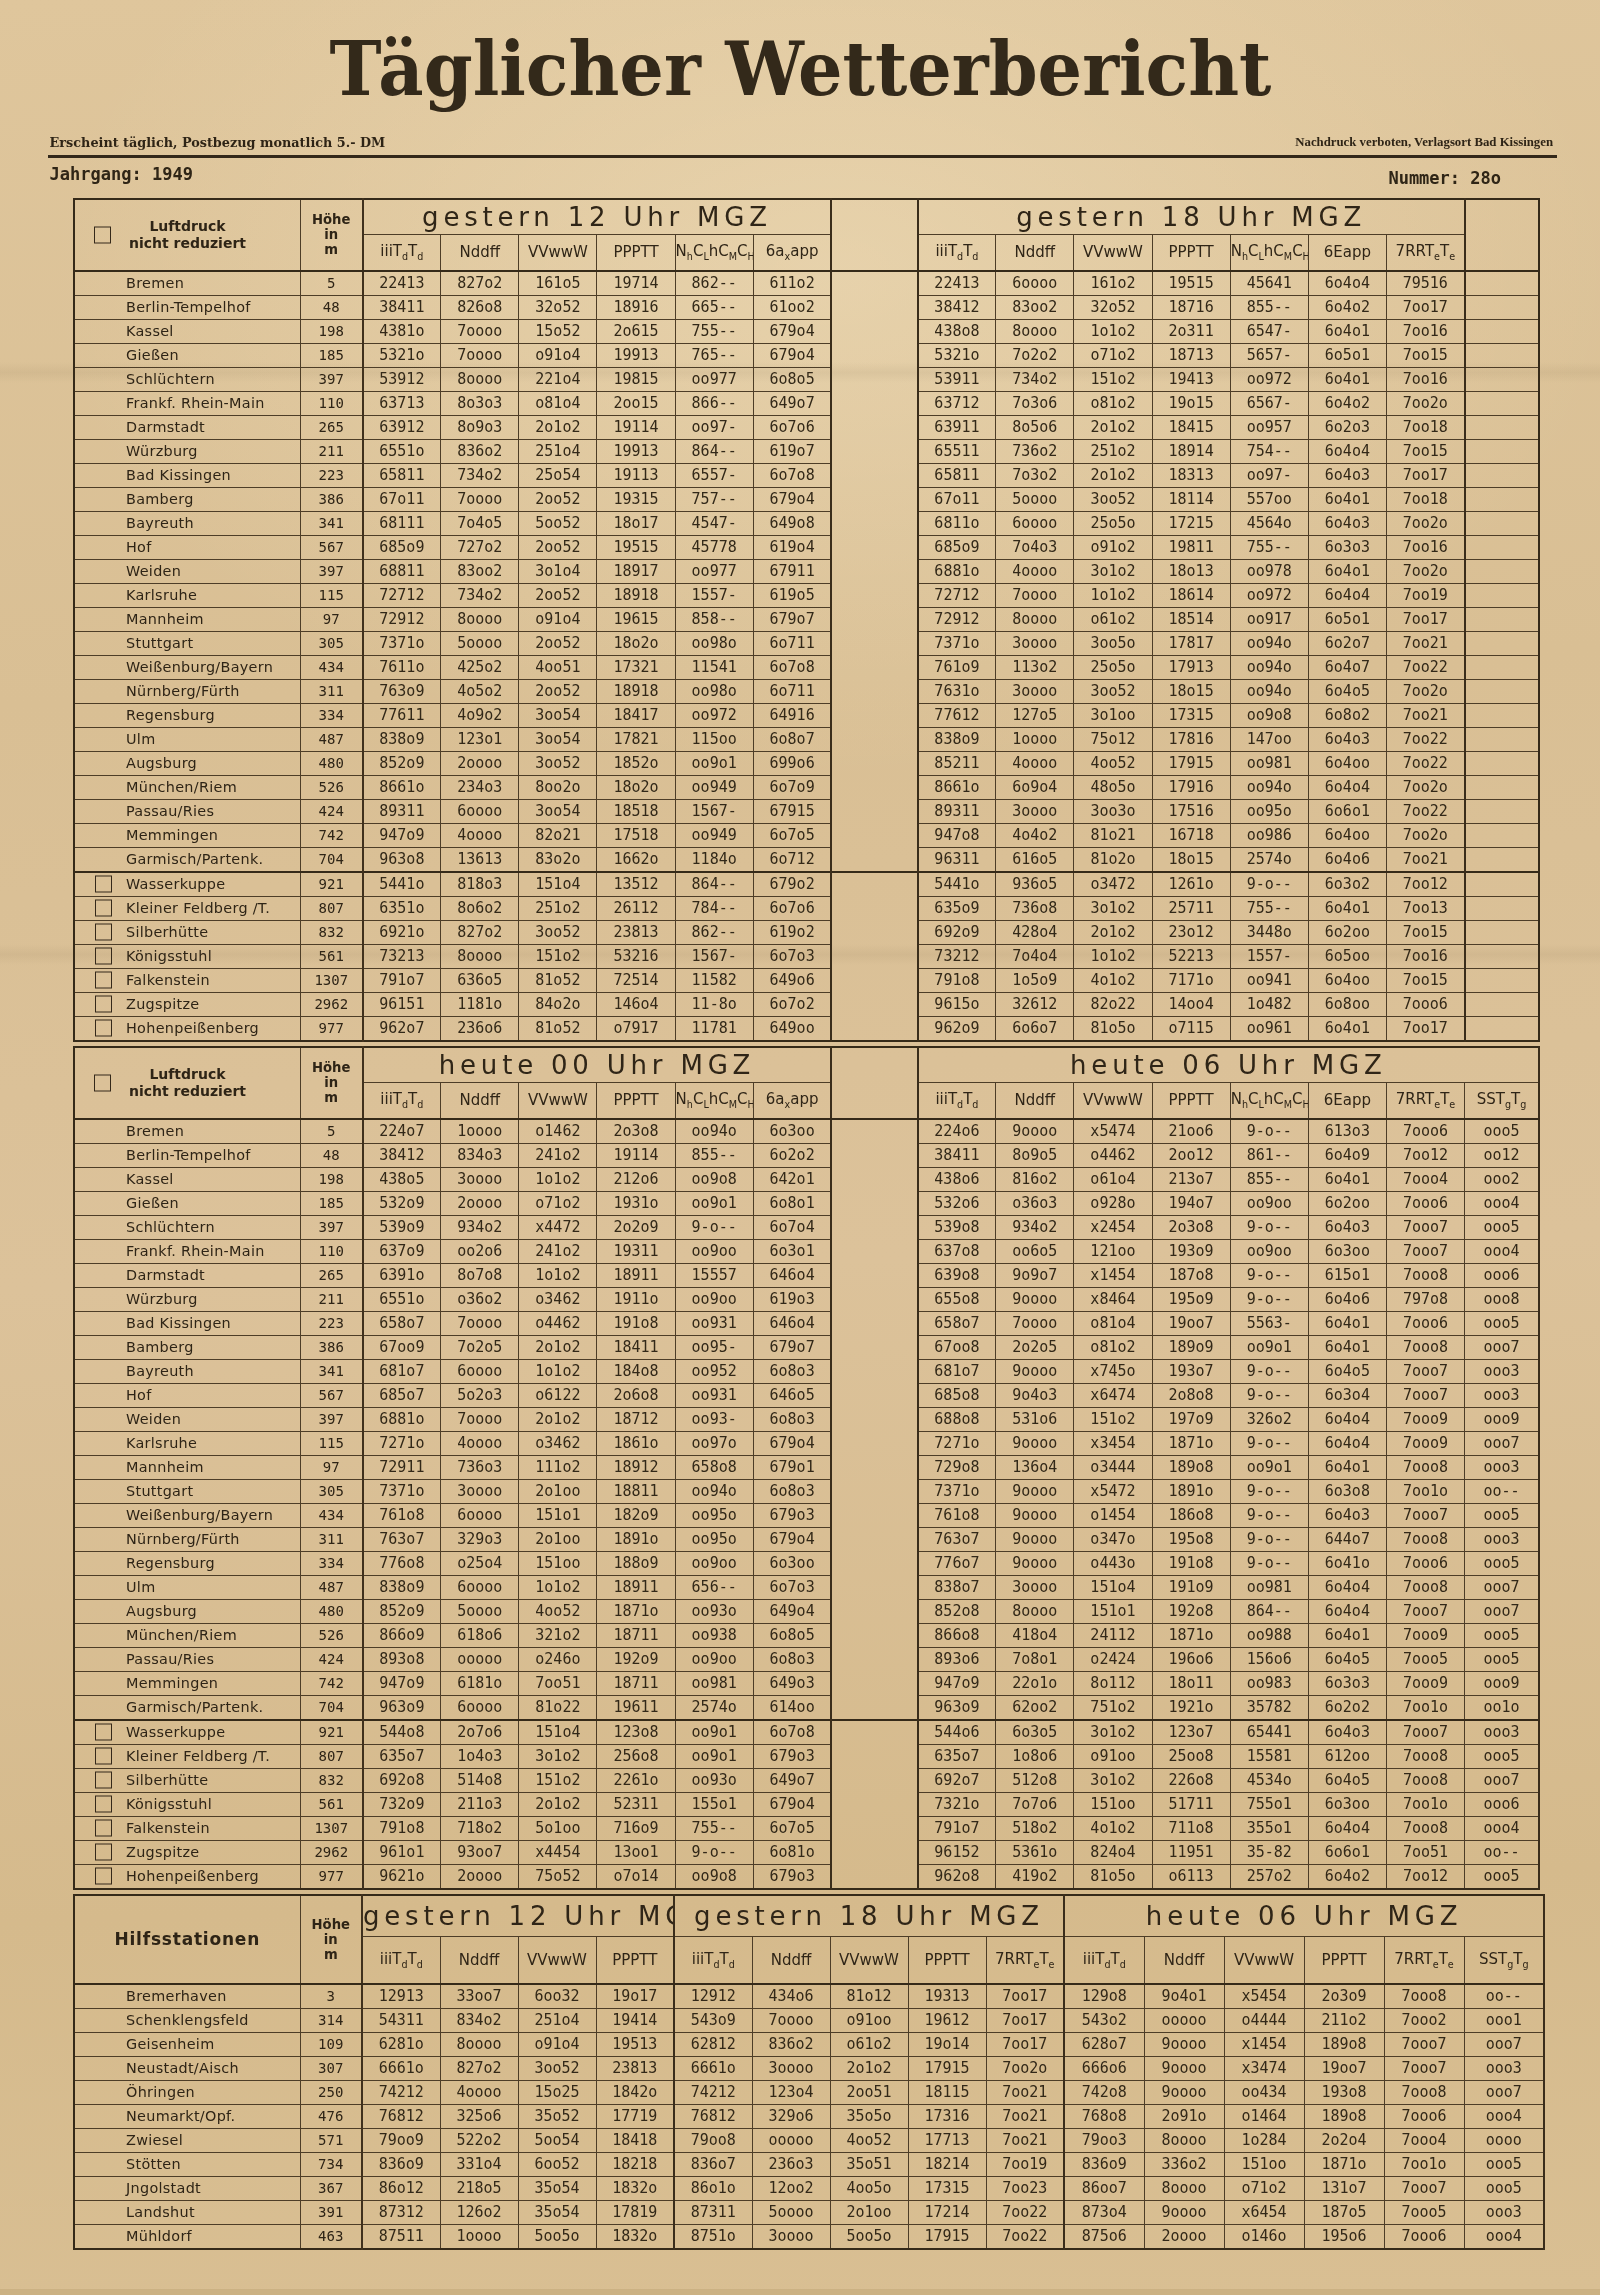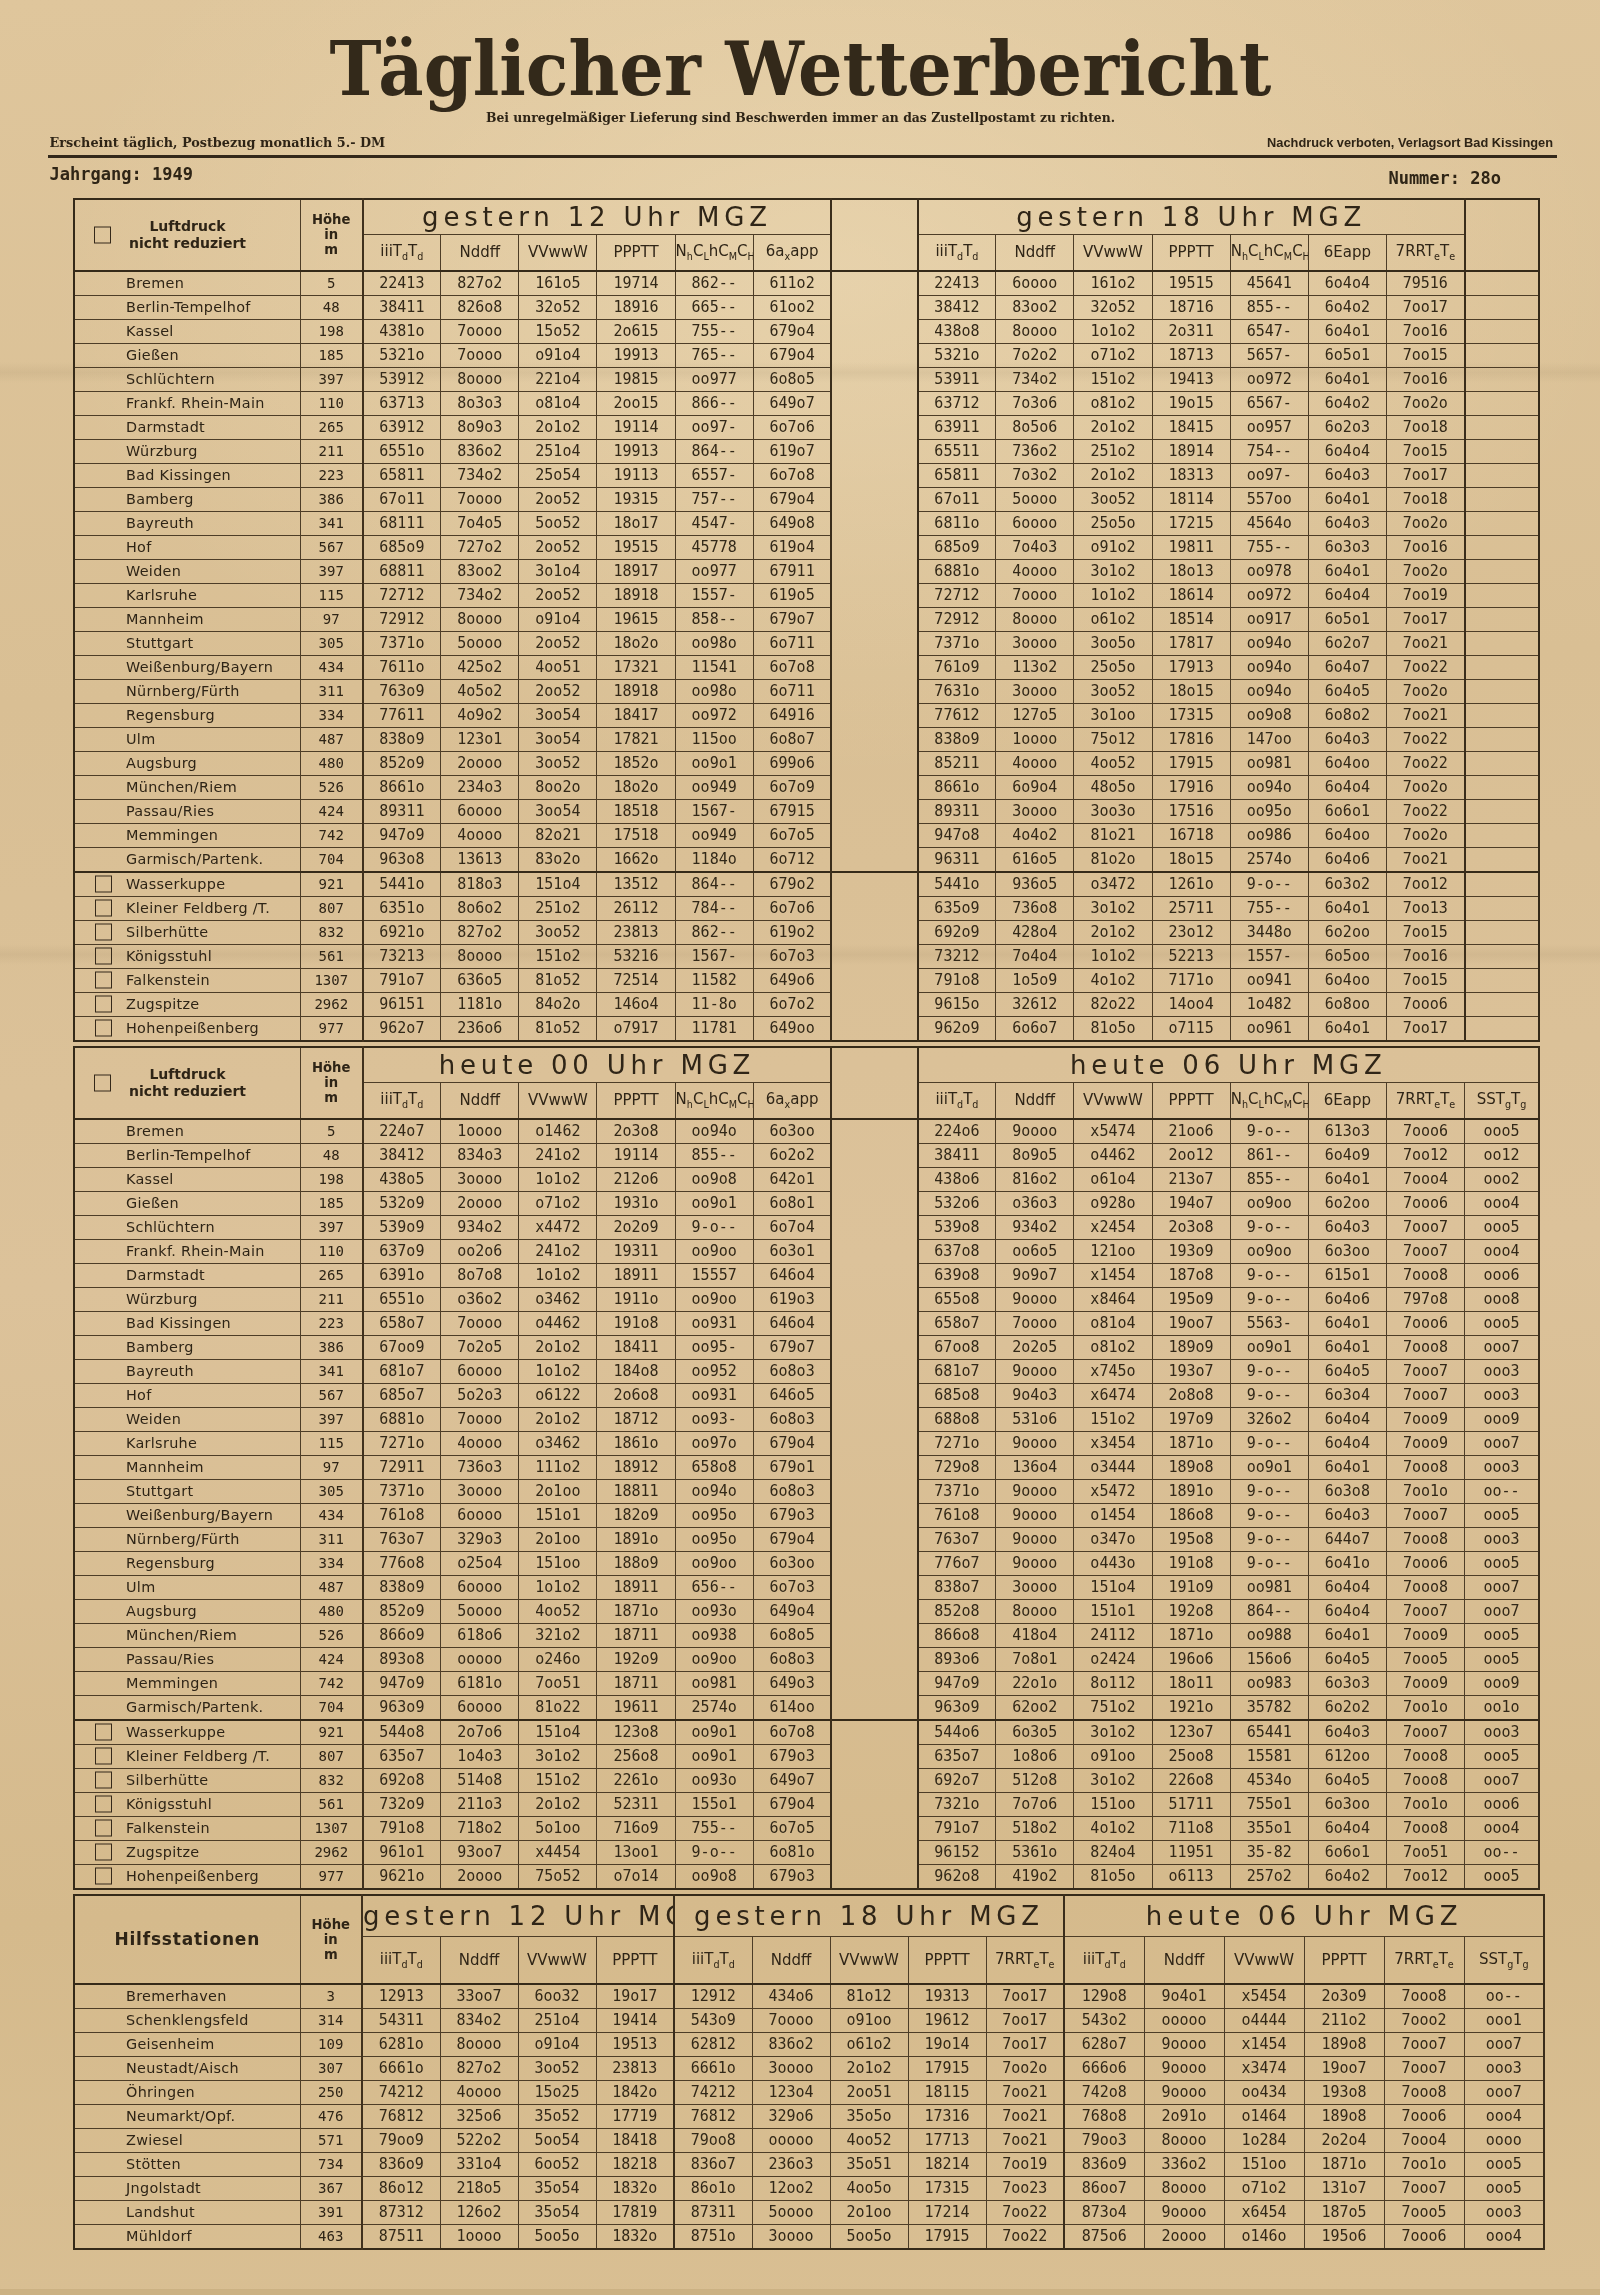--- a/index.html
+++ b/index.html
@@ -25,21 +25,21 @@
   }
   .subtitle{
     margin-top:12.8px;text-align:center;
     font-family:"DejaVu Serif",serif;font-weight:bold;
     font-size:23px;color:#34291a;letter-spacing:0.4px;
   }
   .noteband{position:relative;height:42px;margin:4.8px 48px 0 48px;}
   .notice{position:absolute;left:0;right:0;top:0;text-align:center;
     font-family:"DejaVu Serif",serif;font-weight:bold;font-size:12.4px;}
   .note-l{position:absolute;left:1.6px;bottom:1.6px;font-family:"DejaVu Serif",serif;font-weight:bold;font-size:12.8px;}
-  .note-r{position:absolute;right:0;bottom:1.6px;font-family:Liberation Sans, sans-serif;font-weight:bold;font-size:12.8px;text-align:right;}
+  .note-r{position:absolute;right:0;bottom:1.6px;font-family:Liberation Serif, serif;font-weight:bold;font-size:12.8px;text-align:right;}
   .rule{margin:3.2px 44px 0 48px;border-top:3.2px solid #33281a;}
   .metarow{position:relative;height:35px;margin:4.8px 44px 0 48px;
     font-family:"DejaVu Sans Mono",monospace;font-size:17px;font-weight:bold;color:#2f2516;}
   .meta-c{position:absolute;left:0;right:0;text-align:center;top:4.8px;letter-spacing:0.8px;}
   .meta-l{position:absolute;left:1.6px;top:1px;}
   .meta-r{position:absolute;right:56px;top:4.8px;}
   
   .tblwrap{margin-left:73px;}
   table.wx{border-collapse:collapse;table-layout:fixed;width:1467px;
     border:2.8px solid #352a19;margin-bottom:4px;}
@@ -78,21 +78,20 @@
 </head>
 <body>
 
 <div class="sheet">
   <div class="crease" style="top:362px"></div>
   <div class="crease" style="top:944px"></div>
 
   <div class="title">Täglicher Wetterbericht</div>
 
   <div class="noteband">
-    <div class="notice">Bei unregelmäßiger Lieferung sind Beschwerden immer an das Zustellpostamt zu richten.</div>
     <div class="note-l">Erscheint täglich, Postbezug monatlich 5.- DM</div>
     <div class="note-r">Nachdruck verboten, Verlagsort Bad Kissingen</div>
   </div>
 
   <div class="rule"></div>
 
   <div class="metarow">
     <span class="meta-l">Jahrgang: 1949</span>
     <span class="meta-r">Nummer: 28o</span>
   </div>

